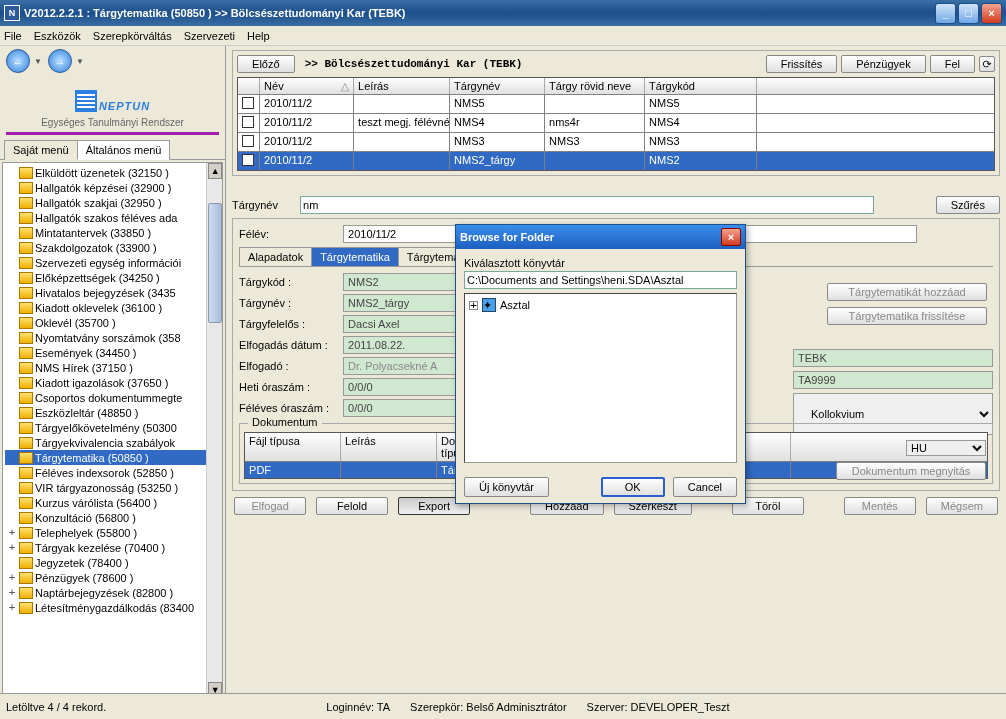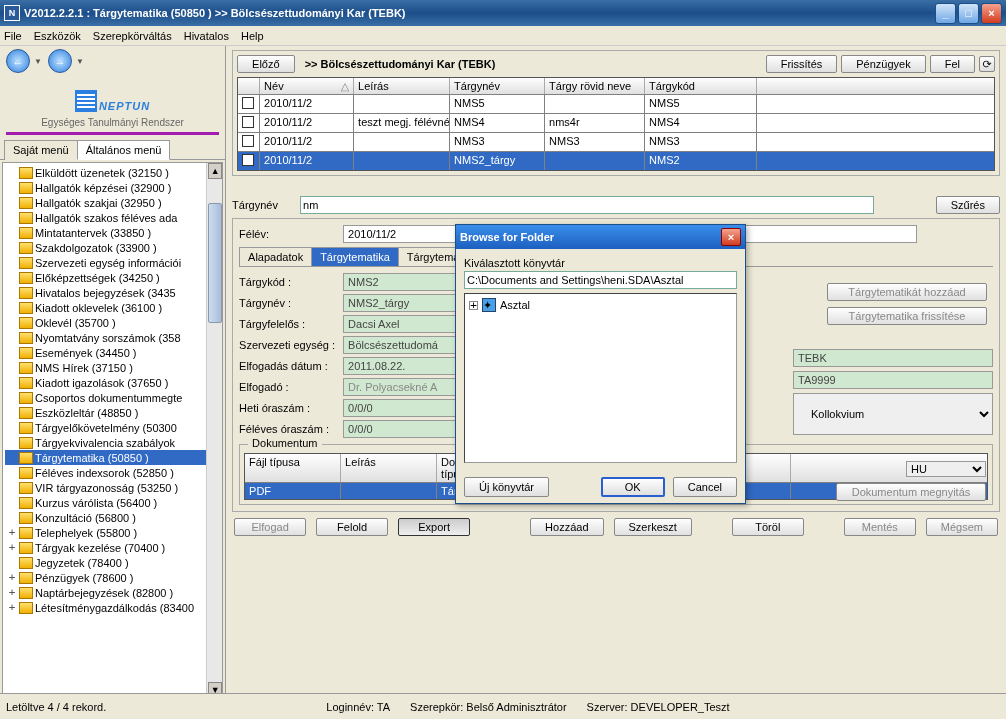--- a/index.html
+++ b/index.html
@@ -44,21 +44,21 @@
 .tree .scrollbar { position:absolute; right:0; top:0; width:16px; height:100%; background:#e8e8e8; border-left:1px solid #ccc;}
 .tree .scrollbar .thumb { position:absolute; top:40px; width:14px; left:1px; height:120px; background:linear-gradient(90deg,#cde,#abd); border:1px solid #89a; border-radius:2px;}
 .tree .scrollbar .arr { position:absolute; width:14px; height:16px; left:1px; background:#d4d0c8; border:1px solid #888; text-align:center; font-size:9px; line-height:14px;}
 
 
 .rtop { border:1px solid #aaa; background:#ece9d8; padding:4px; margin-bottom:20px;}
 .rtop .row1 { display:flex; align-items:center; gap:4px;}
 .btn { background:linear-gradient(#fefefe,#e0e0e0); border:1px solid #888; padding:2px 14px; border-radius:2px; cursor:default;}
 .btn.disabled { color:#888;}
 .btn.pressed { background:linear-gradient(#ccc,#eee); border:1px solid #333;}
-.crumb { font-weight:bold; margin-left:6px;}
+.crumb { font-weight:bold; margin-left:6px;font-family:Liberation Mono, monospace;}
 
 .grid { margin-top:4px; border:1px solid #555; background:#fff;}
 .grid .hdr { display:flex; background:linear-gradient(#fefefe,#e0e0e0);}
 .grid .hdr .hc { border-right:1px solid #aaa; padding:2px 4px; position:relative;}
 .grid .row { display:flex; border-top:1px solid #808080;}
 .grid .row .c { border-right:1px solid #808080; padding:2px 4px; overflow:hidden; white-space:nowrap;}
 .grid .row.sel { background:#316ac5; color:#fff;}
 .grid .row.sel .c { border-right-color:#808080;}
 .chk { width:12px; height:12px; border:1px solid #333; background:#fff; display:inline-block;}
 
@@ -121,21 +121,21 @@
     <div class="winbtn">_</div>
     <div class="winbtn">□</div>
     <div class="winbtn close">×</div>
   </div>
 </div>
 
 <div class="menubar">
   <span>File</span>
   <span>Eszközök</span>
   <span>Szerepkörváltás</span>
-  <span>Hivatalos</span>
+  <span>Szervezeti</span>
   <span>Help</span>
 </div>
 
 <div class="mainwrap">
 
   <div class="leftpane">
     <div class="navbar">
       <div class="navbtn">←</div>
         <span class="navdrop">▼</span>
       <div class="navbtn">→</div>
@@ -390,24 +390,20 @@
         </div>
       <div class="frow">
           <label>Tárgynév :</label>
           <div class="val ro">NMS2_tárgy</div>
         </div>
       <div class="frow">
           <label>Tárgyfelelős :</label>
           <div class="val ro">Dacsi Axel</div>
         </div>
       <div class="frow">
-          <label>Szervezeti egység :</label>
-          <div class="val ro">Bölcsészettudomá</div>
-        </div>
-      <div class="frow">
           <label>Elfogadás dátum :</label>
           <div class="val ro">2011.08.22.</div>
         </div>
       <div class="frow">
           <label>Elfogadó :</label>
           <div class="val ro" style="color:#888">Dr. Polyacsekné A</div>
         </div>
       <div class="frow">
           <label>Heti óraszám :</label>
           <div class="val ro">0/0/0</div>

